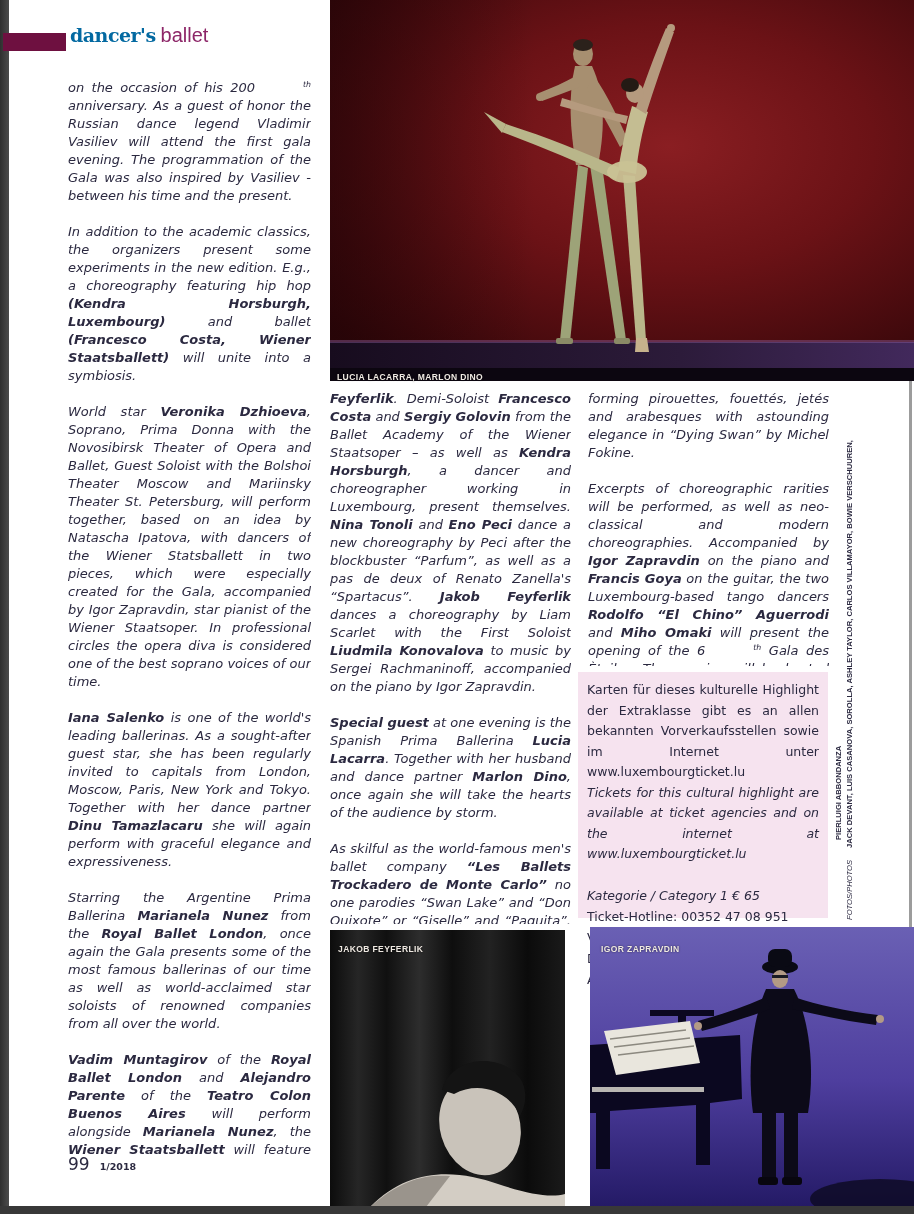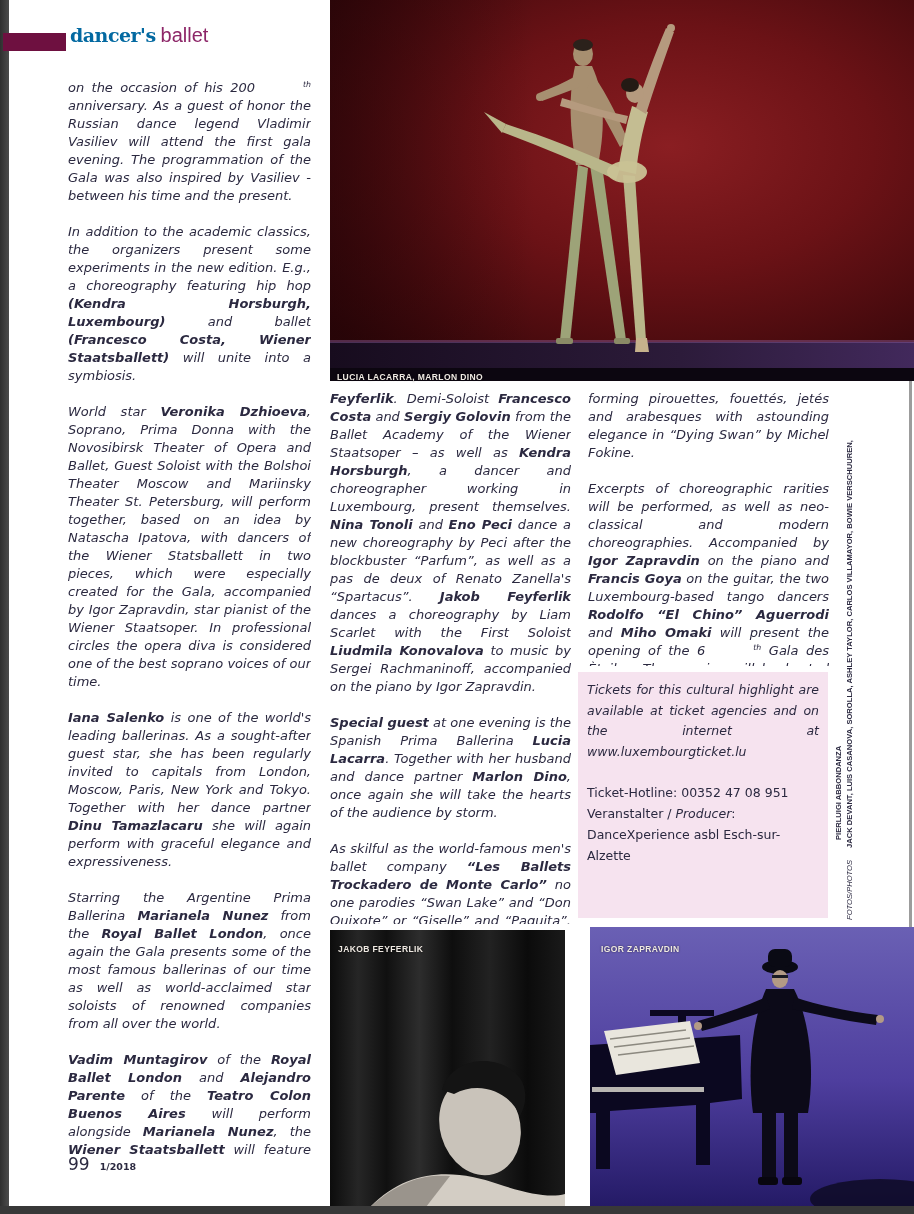--- a/index.html
+++ b/index.html
@@ -148,22 +148,24 @@
     <p><span class="b">Special guest</span><span> at one evening is the Spanish Prima Ballerina </span><span class="b">Lucia Lacarra</span><span>. Together with her husband and dance partner </span><span class="b">Marlon Dino</span><span>, once again she will take the hearts of the audience by storm.</span></p>
     <p><span>As skilful as the world-famous men's ballet company </span><span class="b">“Les Ballets Trockadero de Monte Carlo”</span><span> no one parodies “Swan Lake” and “Don Quixote” or “Giselle” and “Paquita”. Convince yourself and watch </span></p>
   </div>
 
   <div class="col col-right">
     <p><span>forming pirouettes, fouettés, jetés and arabesques with astounding elegance in “Dying Swan” by Michel Fokine.</span></p>
     <p><span>Excerpts of choreographic rarities will be performed, as well as neo-classical and modern choreographies. Accompanied by </span><span class="b">Igor Zapravdin</span><span> on the piano and </span><span class="b">Francis Goya</span><span> on the guitar, the two Luxembourg-based tango dancers </span><span class="b">Rodolfo “El Chino” Aguerrodi</span><span> and </span><span class="b">Miho Omaki</span><span> will present the opening of the 6</span><sup>th</sup><span> Gala des Ètoiles. The evening will be hosted by the presenter and illusionist Laurent Beretta.</span></p>
   </div>
 
   <div class="infobox">
+    <div class="para"><span>Karten für dieses kulturelle Highlight der Extraklasse gibt es an allen bekannten Vorverkaufsstellen sowie im Internet unter www.luxembourgticket.lu</span></div>
     <div class="para"><span class="i">Tickets for this cultural highlight are available at ticket agencies and on the internet at www.luxembourgticket.lu</span></div>
     <div class="gap"></div>
+    <div class="line"><span class="i">Kategorie / Category 1   € 65</span></div>
     <div class="line"><span>Ticket-Hotline: 00352 47 08 951</span></div>
     <div class="line" style="white-space:normal;"><span>Veranstalter / </span><span class="i">Producer</span><span>: DanceXperience asbl Esch-sur-Alzette</span></div>
   </div>
 
   <div class="credits-wrap">
     <div class="credits-rot">
       <div class="credits-cont">PIERLUIGI ABBONDANZA</div>
       <div><span class="credits-label">FOTOS/PHOTOS</span><span>JACK DEVANT, LUIS CASANOVA, SOROLLA, ASHLEY TAYLOR, CARLOS VILLAMAYOR, BOWIE VERSCHUUREN,</span></div>
     </div>
   </div>

